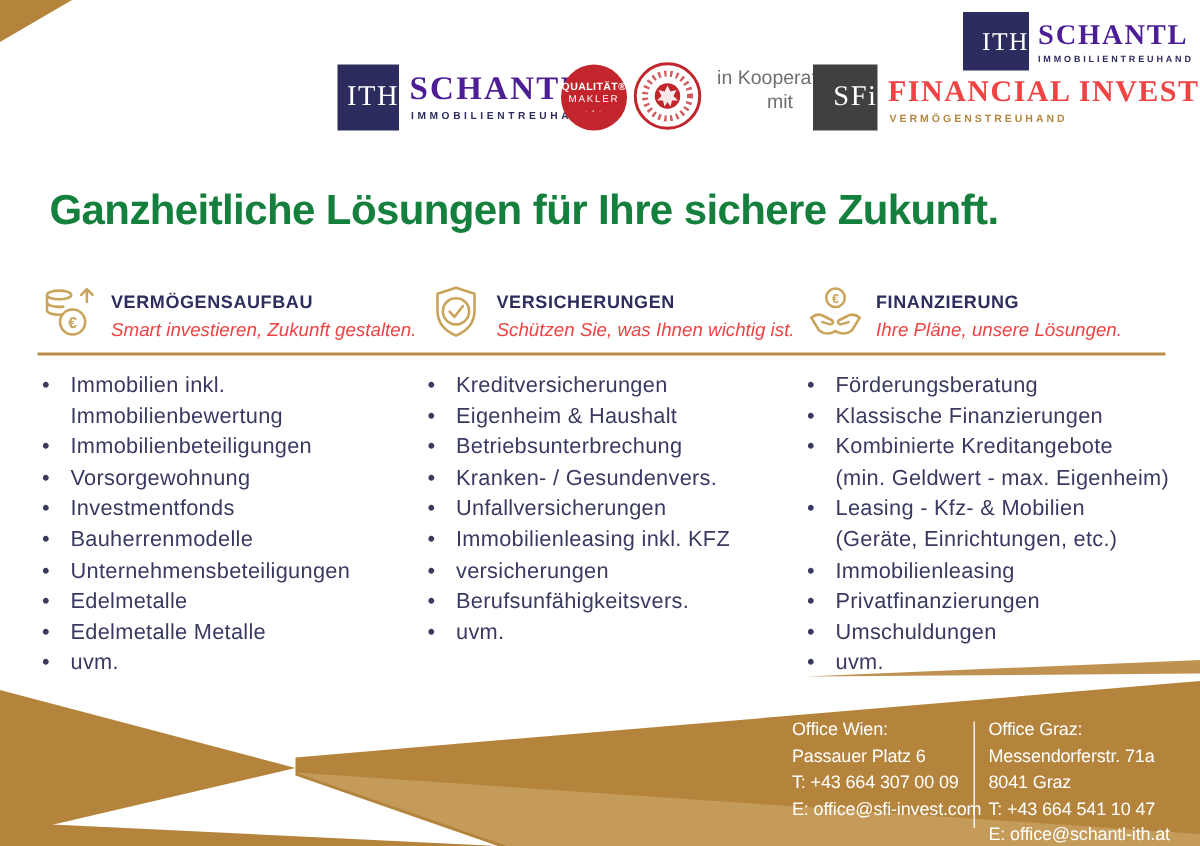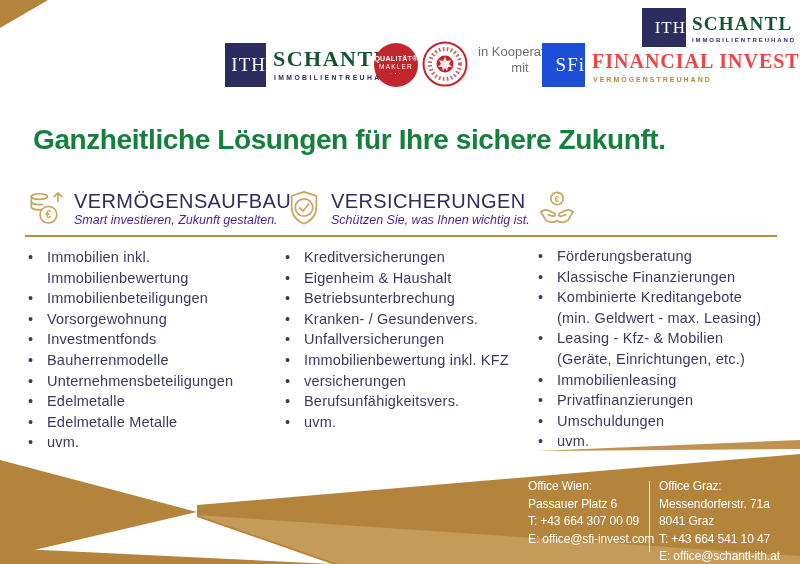--- a/index.html
+++ b/index.html
@@ -7,24 +7,24 @@
           font-family:"Liberation Sans",sans-serif;color:#2d2f63;}
 
   
   .corner-tri{position:absolute;left:0;top:0;width:48px;height:28px;background:#b5843c;
               clip-path:polygon(0 0,100% 0,0 100%);}
 
   
   .logo-mark{position:absolute;display:flex;align-items:center;justify-content:flex-end;
              font-family:"Liberation Serif",serif;font-weight:normal;color:#fff;}
   .schantl-mark{left:225px;top:43px;width:41px;height:44px;background:#2d2c5e;font-size:19px;letter-spacing:1px;}
-  .sfi-mark{left:542px;top:43px;width:43px;height:44px;background:#1d4ed8;font-size:19px;letter-spacing:1px;}
+  .sfi-mark{left:542px;top:43px;width:43px;height:44px;background:#404040;font-size:19px;letter-spacing:1px;}
   .corner-mark{left:642px;top:8px;width:44px;height:39px;background:#2d2c5e;font-size:17px;letter-spacing:1px;}
 
-  .logo-name{position:absolute;font-family:"Liberation Serif",serif;font-weight:bold;color:#14532d;}
+  .logo-name{position:absolute;font-family:"Liberation Serif",serif;font-weight:bold;color:#4c1d95;}
   .schantl-name{left:273px;top:46px;font-size:22px;letter-spacing:1.5px;}
   .schantl-sub{position:absolute;left:274px;top:74px;font-size:6.8px;letter-spacing:2.4px;color:#2d2c5e;font-weight:bold;}
   .sfi-name{left:592px;top:50px;font-size:20px;letter-spacing:1px;color:#ef4444;}
   .sfi-sub{position:absolute;left:593px;top:76px;font-size:7px;letter-spacing:2px;color:#b3873f;font-weight:bold;}
   .corner-name{left:692px;top:13px;font-size:19px;letter-spacing:1.2px;}
   .corner-sub{position:absolute;left:692px;top:37px;font-size:6px;letter-spacing:1.9px;color:#2d2c5e;font-weight:bold;}
 
   .coop{position:absolute;left:470px;top:44px;width:100px;text-align:center;
         font-size:13px;line-height:16px;color:#6f6f6f;}
 
@@ -41,22 +41,22 @@
   .title{position:absolute;left:33px;top:124px;width:760px;font-size:28px;font-weight:700;
          letter-spacing:-0.4px;color:#15803d;}
 
   
   .divider{position:absolute;left:25px;top:235px;width:752px;height:2px;background:#b98e44;}
   .col{position:absolute;top:189px;width:256px;}
   .col1{left:28px;} .col2{left:285px;} .col3{left:538px;width:260px;}
   .col-head{display:flex;align-items:flex-start;}
   .col-icon{width:38px;height:38px;flex:0 0 38px;}
   .col-htxt{margin-left:8px;padding-top:3px;}
-  .col-heading{font-size:20px;font-weight:400;letter-spacing:.4px;color:#2d2e5e;line-height:19px;}
-  .col-tagline{font-size:12.5px;font-style:italic;color:#4c1d95;margin-top:2px;line-height:15px;}
+  .col-heading{font-size:12px;font-weight:700;letter-spacing:.4px;color:#2d2e5e;line-height:19px;}
+  .col-tagline{font-size:12.5px;font-style:italic;color:#ef4444;margin-top:2px;line-height:15px;}
   .col-list{margin-top:19px;font-size:14.5px;letter-spacing:.2px;color:#3a3a61;line-height:20.6px;}
   .li{display:flex;}
   .dot{flex:0 0 19px;color:#3a3a61;}
   .li-lines{flex:1;}
 
   
   .footer-svg{position:absolute;left:0;bottom:0;width:800px;height:134px;}
   .office{position:absolute;color:#fff;font-size:12px;line-height:17.6px;letter-spacing:-0.1px;white-space:nowrap;}
   .office-wien{left:528px;top:478px;}
   .office-graz{left:659px;top:478px;}
@@ -221,21 +221,21 @@
         </div>
         <div class="li">
           <span class="dot">•</span>
           <div class="li-lines">
             <div>Unfallversicherungen</div>
           </div>
         </div>
         <div class="li">
           <span class="dot">•</span>
           <div class="li-lines">
-            <div>Immobilienbewertung inkl. KFZ</div>
+            <div>Immobilienleasing inkl. KFZ</div>
           </div>
         </div>
         <div class="li">
           <span class="dot">•</span>
           <div class="li-lines">
             <div>versicherungen</div>
           </div>
         </div>
         <div class="li">
           <span class="dot">•</span>
@@ -255,39 +255,43 @@
   <div class="col col3">
     <div class="col-head">
       <svg class="col-icon" viewBox="0 0 40 40" fill="none" stroke="#c9a45a" stroke-width="1.8" stroke-linecap="round" stroke-linejoin="round">
         <circle cx="20" cy="10" r="6.5"></circle>
         <text x="20" y="13.4" font-size="9" fill="#c9a45a" stroke="none" text-anchor="middle" font-family="Liberation Sans, sans-serif" font-weight="bold">€</text>
         <path d="M3 24c3-2.5 6-2.6 8.6-1.2l5.6 2.8c1.9 1 .9 3.6-1.6 2.9l-4.8-1.4"></path>
         <path d="M3 24l5.5 9c4 3 8 2.4 11.5.4"></path>
         <path d="M37 24c-3-2.5-6-2.6-8.6-1.2l-5.6 2.8c-1.9 1-.9 3.6 1.6 2.9l4.8-1.4"></path>
         <path d="M37 24l-5.5 9c-4 3-8 2.4-11.5.4"></path>
       </svg>
+      <div class="col-htxt">
+        <div class="col-heading">FINANZIERUNG</div>
+        <div class="col-tagline">Ihre Pläne, unsere Lösungen.</div>
+      </div>
     </div>
     <div class="col-list">
         <div class="li">
           <span class="dot">•</span>
           <div class="li-lines">
             <div>Förderungsberatung</div>
           </div>
         </div>
         <div class="li">
           <span class="dot">•</span>
           <div class="li-lines">
             <div>Klassische Finanzierungen</div>
           </div>
         </div>
         <div class="li">
           <span class="dot">•</span>
           <div class="li-lines">
             <div>Kombinierte Kreditangebote</div>
-            <div>(min. Geldwert - max. Leasing)</div>
+            <div>(min. Geldwert - max. Eigenheim)</div>
           </div>
         </div>
         <div class="li">
           <span class="dot">•</span>
           <div class="li-lines">
             <div>Leasing - Kfz- &amp; Mobilien</div>
             <div>(Geräte, Einrichtungen, etc.)</div>
           </div>
         </div>
         <div class="li">

